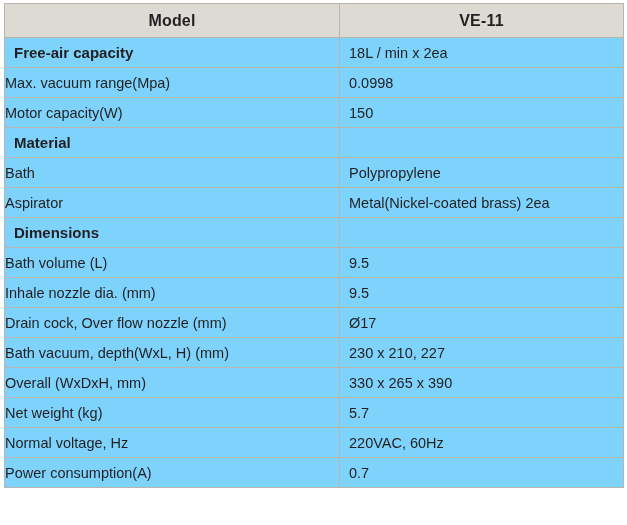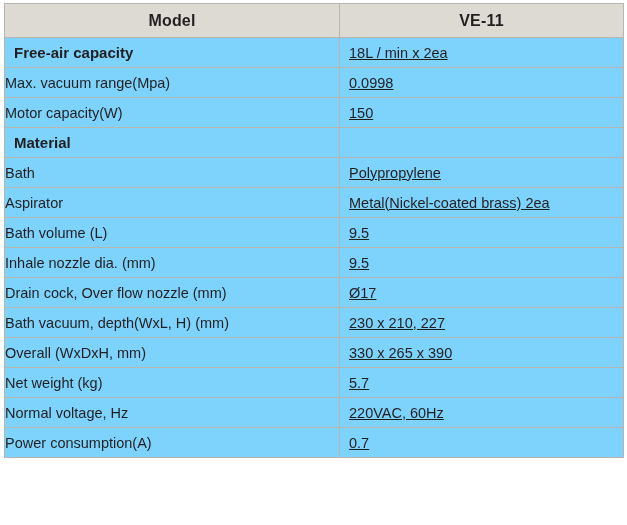--- a/index.html
+++ b/index.html
@@ -65,21 +65,20 @@
     padding-left: 9px;
     font-size: 14.5px;
   }
   tr.section-row td.value,
   tr.detail-row td.value {
     padding-left: 9px;
   }
   td.value {
     white-space: nowrap;
     overflow: hidden;
-    text-decoration: underline;
   }
   td.label {
     white-space: nowrap;
     overflow: hidden;
   }
 </style>
 </head>
 <body>
 
 <div class="spec-wrap">
@@ -112,20 +111,24 @@
           <td class="value"></td>
         </tr>
         <tr class="detail-row">
           <td class="label">Bath</td>
           <td class="value">Polypropylene</td>
         </tr>
         <tr class="detail-row">
           <td class="label">Aspirator</td>
           <td class="value">Metal(Nickel-coated brass) 2ea</td>
         </tr>
+        <tr class="section-row">
+          <td class="label">Dimensions</td>
+          <td class="value"></td>
+        </tr>
         <tr class="detail-row">
           <td class="label">Bath volume (L)</td>
           <td class="value">9.5</td>
         </tr>
         <tr class="detail-row">
           <td class="label">Inhale nozzle dia. (mm)</td>
           <td class="value">9.5</td>
         </tr>
         <tr class="detail-row">
           <td class="label">Drain cock, Over flow nozzle (mm)</td>

